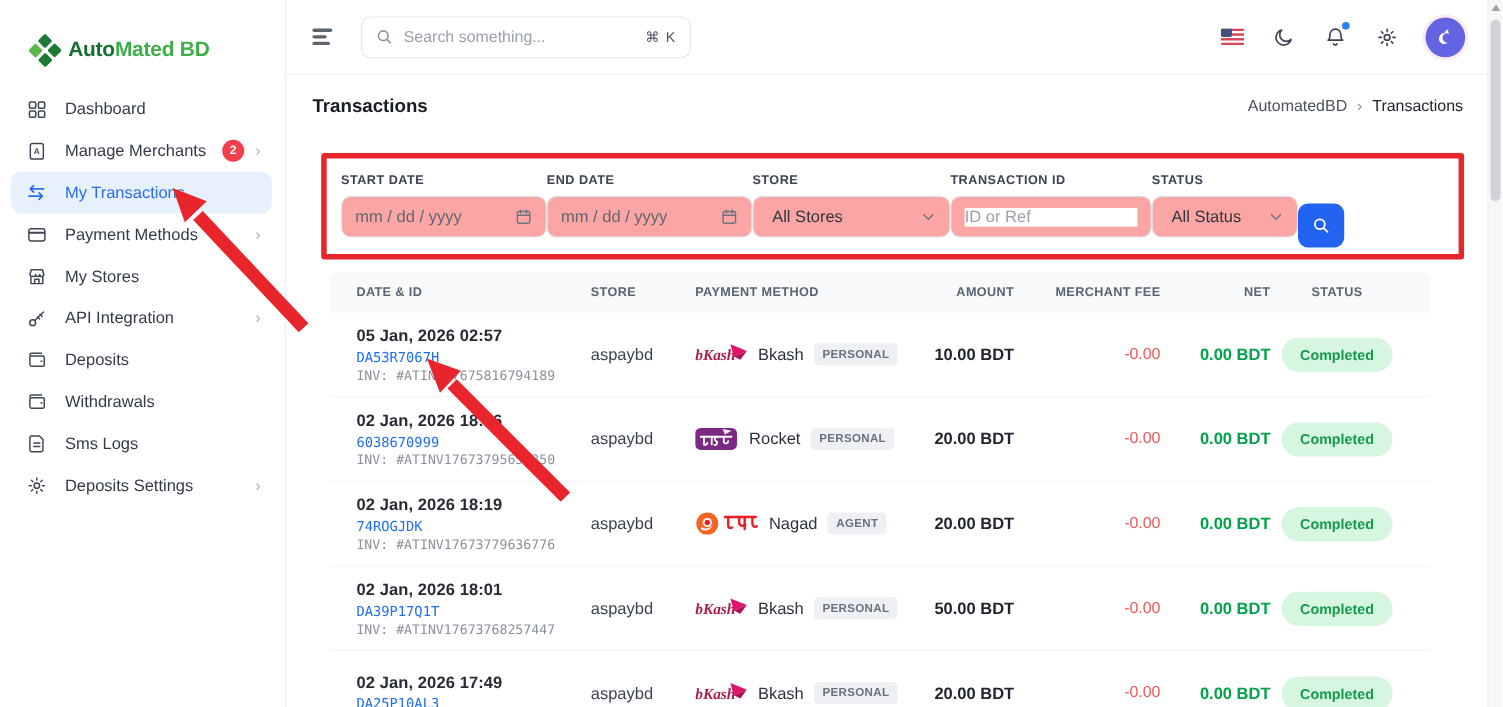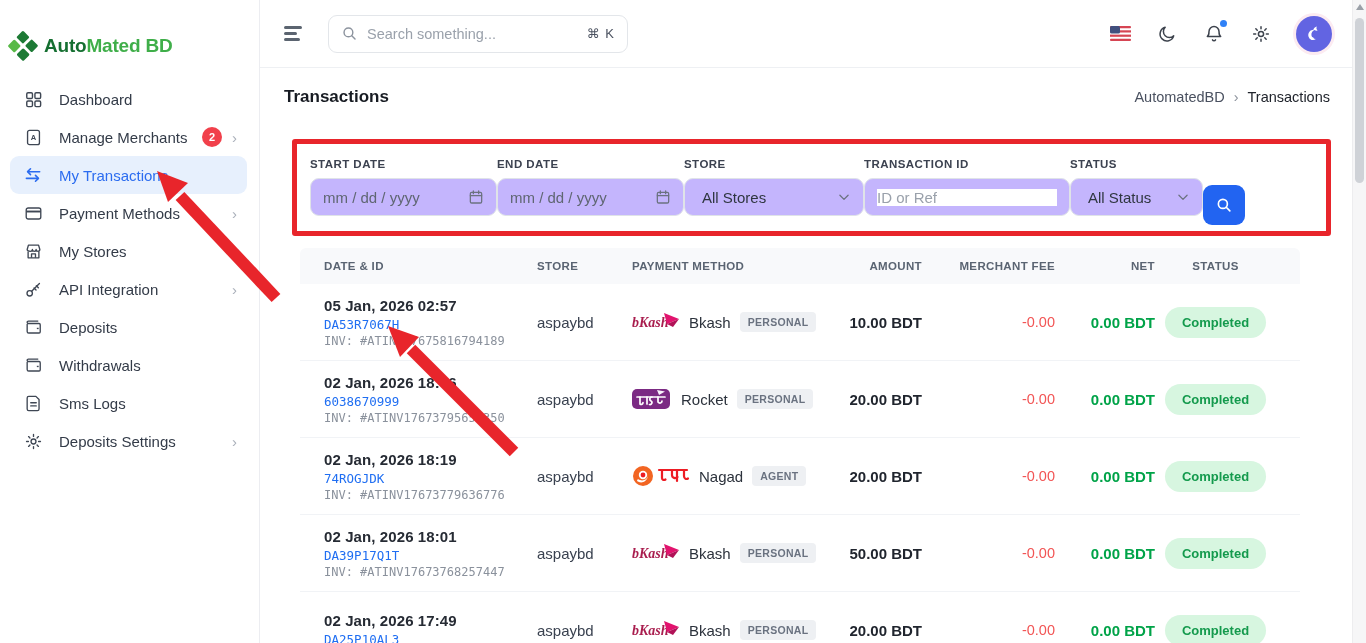--- a/index.html
+++ b/index.html
@@ -2,21 +2,21 @@
 <html><head>
 <meta charset="utf-8">
 <style>
   * { margin:0; padding:0; box-sizing:border-box; }
   html,body { width:1366px; height:643px; overflow:hidden; background:#fff;
     font-family:"Liberation Sans", sans-serif; }
   .app { display:flex; width:1366px; height:643px; position:relative; }
 
   
   .sidebar { width:260px; height:643px; background:#fff; border-right:1px solid #ecedf1; flex:0 0 260px; }
-  .logo { display:flex; align-items:center; gap:6px; padding:22px 0 0 8px; height:70px; }
+  .logo { display:flex; align-items:center; gap:6px; padding:22px 0 0 26px; height:70px; }
   .logo-text { font-size:19px; font-weight:bold; letter-spacing:-0.2px; }
   .logo-text .lg1 { color:#156f31; }
   .logo-text .lg2 { color:#3fae49; }
   .menu { margin-top:10px; }
   .menu-item { display:flex; align-items:center; height:38px; margin:0 12px 0 10px; padding:0 10px 0 12px;
     border-radius:9px; color:#333b48; font-size:15px; cursor:pointer; position:relative; }
   .menu-item .mi-icon { width:22px; height:22px; margin-right:15px; display:flex; align-items:center; justify-content:center; color:#3f4754; }
   .menu-item.active { background:#e7f0fd; color:#2b6cf0; }
   .menu-item.active .mi-icon { color:#2b6cf0; }
   .mi-label { flex:1; }
@@ -50,27 +50,27 @@
   .breadcrumb { display:flex; align-items:center; gap:9px; font-size:14.5px;text-align:center; }
   .bc-root { color:#4a5160; cursor:pointer; }
   .bc-sep { color:#8d939d; }
   .bc-current { color:#20242c; }
 
   
   .filters { margin:29px 0 0 8px; padding:19px 18px 0 18px; height:97px; display:flex; position:relative; }
   .f-field { display:flex; flex-direction:column; }
   .f-label { font-size:11.5px; font-weight:bold; color:#3c4250; letter-spacing:.45px; margin-bottom:8px; }
   .f-input { height:38px; border:1px solid #dfe3e8; border-radius:9px; display:flex; align-items:center;
-    padding:0 12px; font-size:15px; color:#5f6672; background:#c4b5fd; }
+    padding:0 12px; font-size:15px; color:#5f6672; background:#fca5a5; }
   .f-input .grow { flex:1; }
   .f-date { width:187px; }
   .f-select { cursor:pointer; color:#2f3640;padding-left:17px; }
   .f-store { width:180px; }
   .f-status { width:133px; }
-  .f-text { width:206px; }
+  .f-text { width:183px; }
   .f-text input { border:none; outline:none; width:100%; font-size:15px; color:#394150; font-family:"Liberation Sans", sans-serif; }
   .f-text input::placeholder { color:#9aa1ab; }
   .f-search-btn { margin-top:27px; width:42px; height:40px; background:#2264f1; border:none; border-radius:9px;
     display:flex; align-items:center; justify-content:center; cursor:pointer; }
   .f-icon { color:#6b7280; }
 
   
   .annot-rect { position:absolute; left:292px; top:139px; width:1039px; height:97px;
     border:5px solid #e8252b; border-radius:3px; z-index:50; pointer-events:none; }
   .annot-arrows { position:absolute; inset:0; width:1366px; height:643px; z-index:60; pointer-events:none; }

